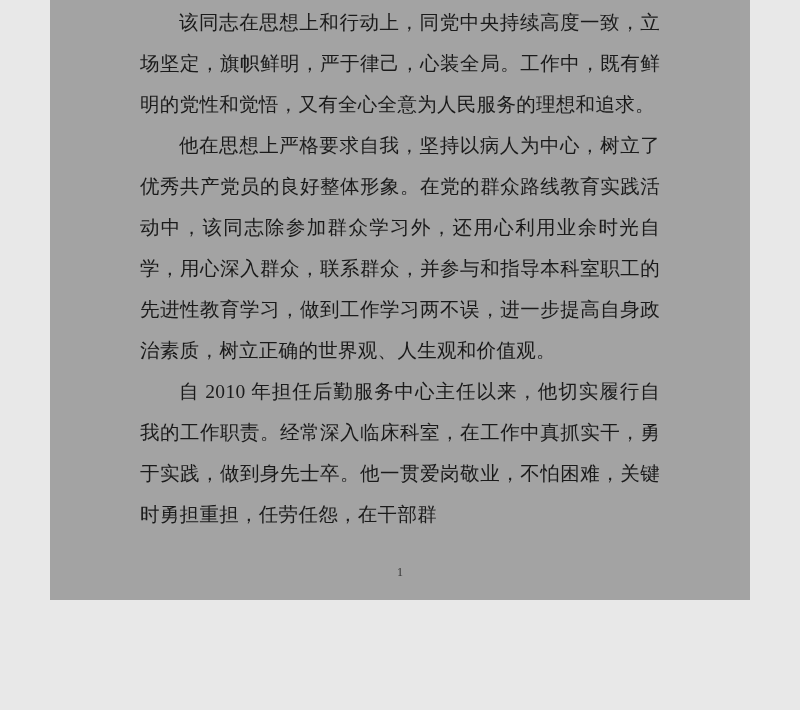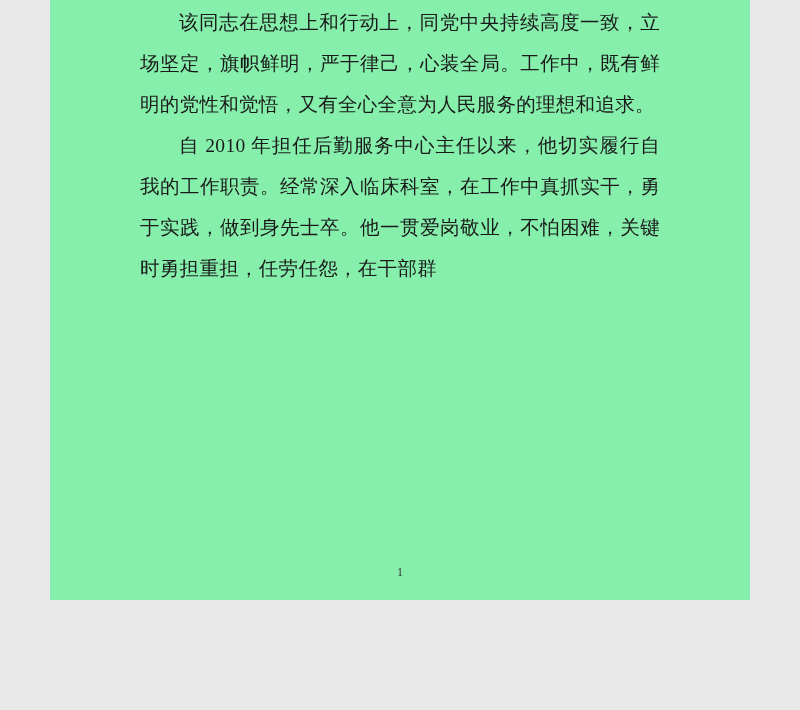--- a/index.html
+++ b/index.html
@@ -12,21 +12,21 @@
     height: 710px;
     overflow: hidden;
     font-family: "Liberation Serif", "DejaVu Serif", serif;
   }
   .page {
     position: absolute;
     left: 50px;
     top: 0;
     width: 700px;
     height: 600px;
-    background: #86efac;
+    background: #a3a3a3;
     box-sizing: border-box;
   }
   .content {
     position: absolute;
     left: 90px;
     top: 0;
     width: 520px;
   }
   .para {
     font-size: 19.5px;
@@ -51,16 +51,17 @@
     color: #333;
     font-family: "Liberation Serif", serif;
   }
 </style>
 </head>
 <body>
 
 <div class="page">
   <div class="content">
     <p class="para">该同志在思想上和行动上，同党中央持续高度一致，立场坚定，旗帜鲜明，严于律己，心装全局。工作中，既有鲜明的党性和觉悟，又有全心全意为人民服务的理想和追求。</p>
+    <p class="para">他在思想上严格要求自我，坚持以病人为中心，树立了优秀共产党员的良好整体形象。在党的群众路线教育实践活动中，该同志除参加群众学习外，还用心利用业余时光自学，用心深入群众，联系群众，并参与和指导本科室职工的先进性教育学习，做到工作学习两不误，进一步提高自身政治素质，树立正确的世界观、人生观和价值观。</p>
     <p class="para">自 2010 年担任后勤服务中心主任以来，他切实履行自我的工作职责。经常深入临床科室，在工作中真抓实干，勇于实践，做到身先士卒。他一贯爱岗敬业，不怕困难，关键时勇担重担，任劳任怨，在干部群</p>
   </div>
   <div class="page-number">1</div>
 </div>
 
 </body></html>

